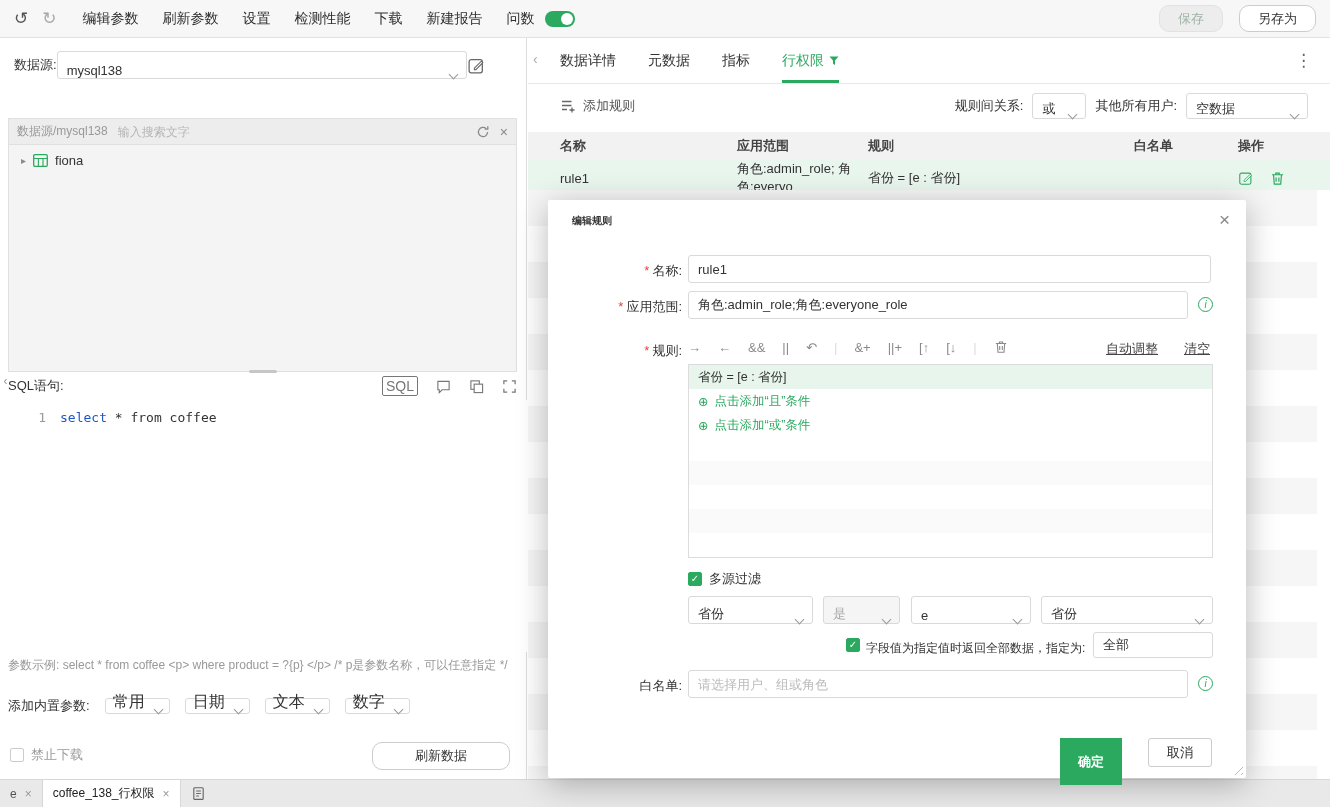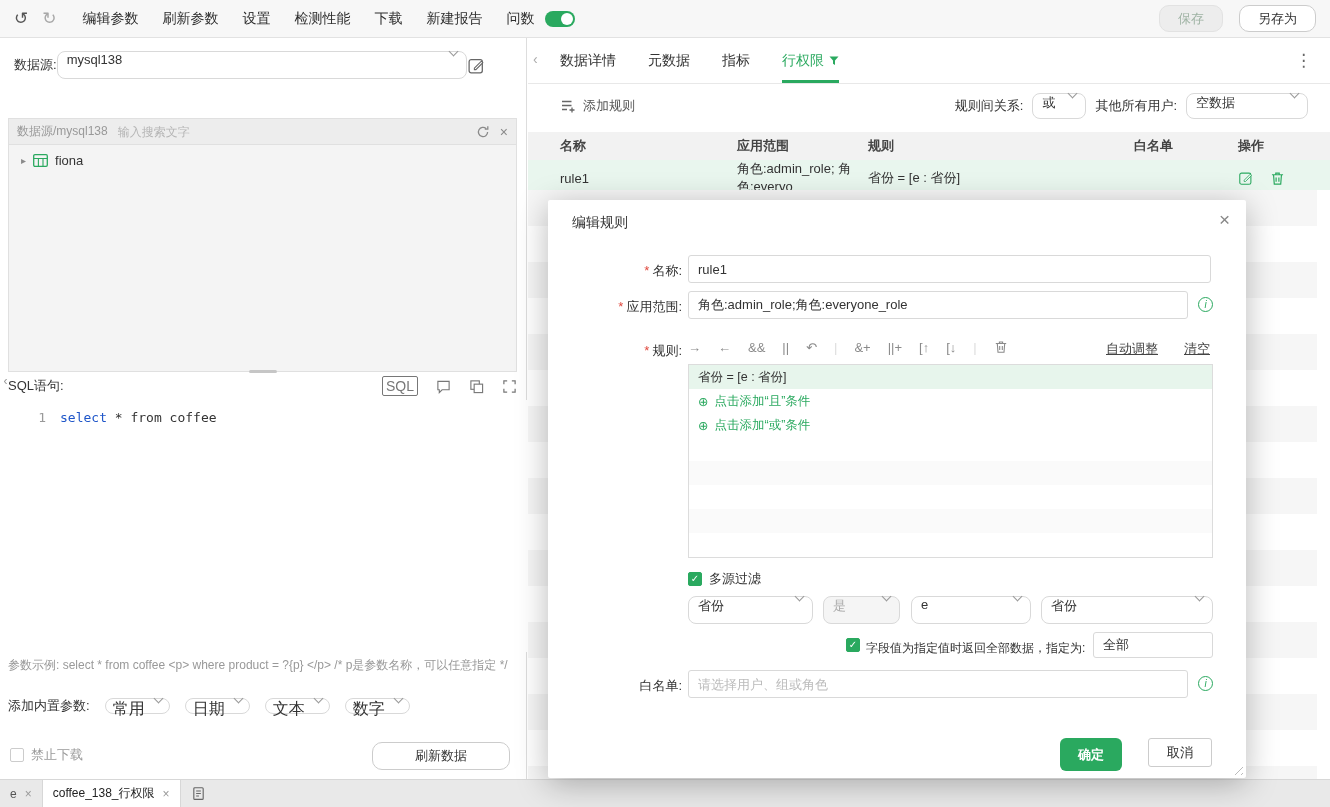--- a/index.html
+++ b/index.html
@@ -14,21 +14,21 @@
 .menu{display:flex;gap:24px;margin-left:12px;align-items:center}
 .menu-item{font-size:14px;color:#2e2e2e;cursor:pointer;white-space:nowrap}
 .toggle{width:30px;height:16px;border-radius:9px;background:#2aa95f;position:relative;display:inline-block;cursor:pointer;margin-left:-14px}
 .toggle .knob{position:absolute;right:2px;top:2px;width:12px;height:12px;border-radius:50%;background:#fff}
 .tb-right{margin-left:auto;display:flex;gap:16px}
 .btn{height:27px;padding:0 18px;border:1px solid #ccc;border-radius:10px;background:#fff;font-size:13px;cursor:pointer;font-family:inherit;color:#333}
 .btn.save{background:#ededed;border-color:#e2e2e2;color:#9fb3a4}
 
 
 .left-panel{position:absolute;left:0;top:38px;width:527px;height:741px;background:#fff;border-right:1px solid #ddd}
-.sel{display:inline-flex;align-items:flex-start;border:1px solid #d9d9d9;border-radius:8px;background:#fff;height:28px;padding:0 9px;gap:8px;cursor:pointer;font-size:13px;color:#333}
+.sel{display:inline-flex;align-items:flex-end;border:1px solid #d9d9d9;border-radius:3px;background:#fff;height:28px;padding:0 9px;gap:8px;cursor:pointer;font-size:13px;color:#333}
 .sel .val{flex:1;overflow:hidden;white-space:nowrap;text-align:left}
 .chev{width:7px;height:7px;border-right:1.4px solid #999;border-bottom:1.4px solid #999;transform:rotate(45deg);flex:none;margin-top:-4px}
 .sel.mini{height:16px;padding:0 7px;font-size:16px;gap:10px}
 .sel.disabled{background:#f5f5f5;color:#aaa}
 .ds-row{left:14px;top:13px;display:flex;align-items:center;width:502px}
 .ds-sel{width:410px}
 .icon-plain{color:#666;cursor:pointer;display:flex;align-items:center}
 .radio{display:inline-flex;align-items:center;gap:7px;cursor:pointer;color:#333}
 .rdot{width:14px;height:14px;border-radius:50%;border:1px solid #bbb;background:#fff;flex:none}
 .radio.on .rdot{border:4px solid #2aa95f}
@@ -79,40 +79,40 @@
 
 
 .bottombar{position:absolute;left:0;bottom:0;width:100%;height:28px;background:#e9e9e9;border-top:1px solid #d7d7d7;display:flex;align-items:stretch;z-index:5}
 .btab{display:flex;align-items:center;gap:8px;padding:0 10px;font-size:12px;color:#555;border-right:1px solid #d7d7d7;cursor:pointer}
 .btab.active{background:#fff;color:#222}
 .btab .x{color:#999;font-size:12px;cursor:pointer}
 .newtab{display:flex;align-items:center;padding:0 10px;color:#666;cursor:pointer}
 
 
 .modal{position:absolute;left:548px;top:200px;width:698px;height:578px;background:#fff;box-shadow:0 6px 32px rgba(0,0,0,.28);z-index:30;border-radius:2px}
-.m-title{position:absolute;left:24px;top:14px;font-size:14px;color:#333;font-weight:normal}
+.m-title{position:absolute;left:24px;top:14px;font-size:10px;color:#333;font-weight:bold}
 .m-close{position:absolute;right:16px;top:9px;font-size:19px;color:#888;cursor:pointer}
 .f-label{position:absolute;left:0;width:134px;text-align:right;color:#333;white-space:nowrap}
 .req{color:#e0483e;margin-right:3px}
 .input{position:absolute;height:28px;border:1px solid #d9d9d9;border-radius:3px;padding:0 9px;font-size:13px;color:#333;font-family:inherit;outline:none;background:#fff}
 .input::placeholder{color:#bbb}
 .info{position:absolute;width:15px;height:15px;border:1px solid #2aa95f;border-radius:50%;color:#2aa95f;font-size:10px;display:flex;align-items:center;justify-content:center;font-style:italic;cursor:default}
 .rule-toolbar{position:absolute;left:140px;top:136px;display:flex;align-items:center;gap:17px;color:#8a8a8a;font-size:13px;height:22px}
 .rt-i{cursor:pointer;display:flex;align-items:center;line-height:1}
 .rt-div{color:#ddd;cursor:default}
 .rule-links{position:absolute;right:36px;top:140px;display:flex;gap:26px}
 .rlink{color:#444;text-decoration:underline;cursor:pointer;font-size:13px}
 .rule-box{position:absolute;left:140px;top:164px;width:525px;height:194px;border:1px solid #dcdcdc;overflow:hidden;background:#fff}
 .r-row{height:24px;display:flex;align-items:center;padding:0 9px;font-size:12.5px;gap:6px}
 .r-row.expr{background:#e7f5ec;color:#333}
 .r-row.addc{color:#2aa95f;cursor:pointer}
 .r-row.alt{background:#fafafa}
 .m-check{position:absolute;display:flex;align-items:center;gap:7px;color:#333}
 .ret-label{position:absolute;left:318px;top:440px;font-size:12px;color:#333;white-space:nowrap}
-.ok-btn{position:absolute;left:512px;top:538px;width:62px;height:33px;background:#2aa95f;color:#fff;border:none;border-radius:6px;font-size:13px;cursor:pointer;font-family:inherit;font-weight:bold}
+.ok-btn{position:absolute;left:512px;top:538px;width:62px;height:47px;background:#2aa95f;color:#fff;border:none;border-radius:0;font-size:13px;cursor:pointer;font-family:inherit;font-weight:bold}
 .cancel-btn{position:absolute;left:600px;top:538px;width:64px;height:29px;background:#fff;border:1px solid #ccc;border-radius:3px;color:#333;cursor:pointer;font-family:inherit}
 .resizer{position:absolute;right:3px;bottom:3px;width:12px;height:12px;background:repeating-linear-gradient(135deg,transparent 0 3px,#bbb 3px 4px);clip-path:polygon(100% 0,100% 100%,0 100%);cursor:nwse-resize}
 svg{display:block}
 </style>
 </head>
 <body>
 
 <div class="app">
 
   <header class="topbar">

